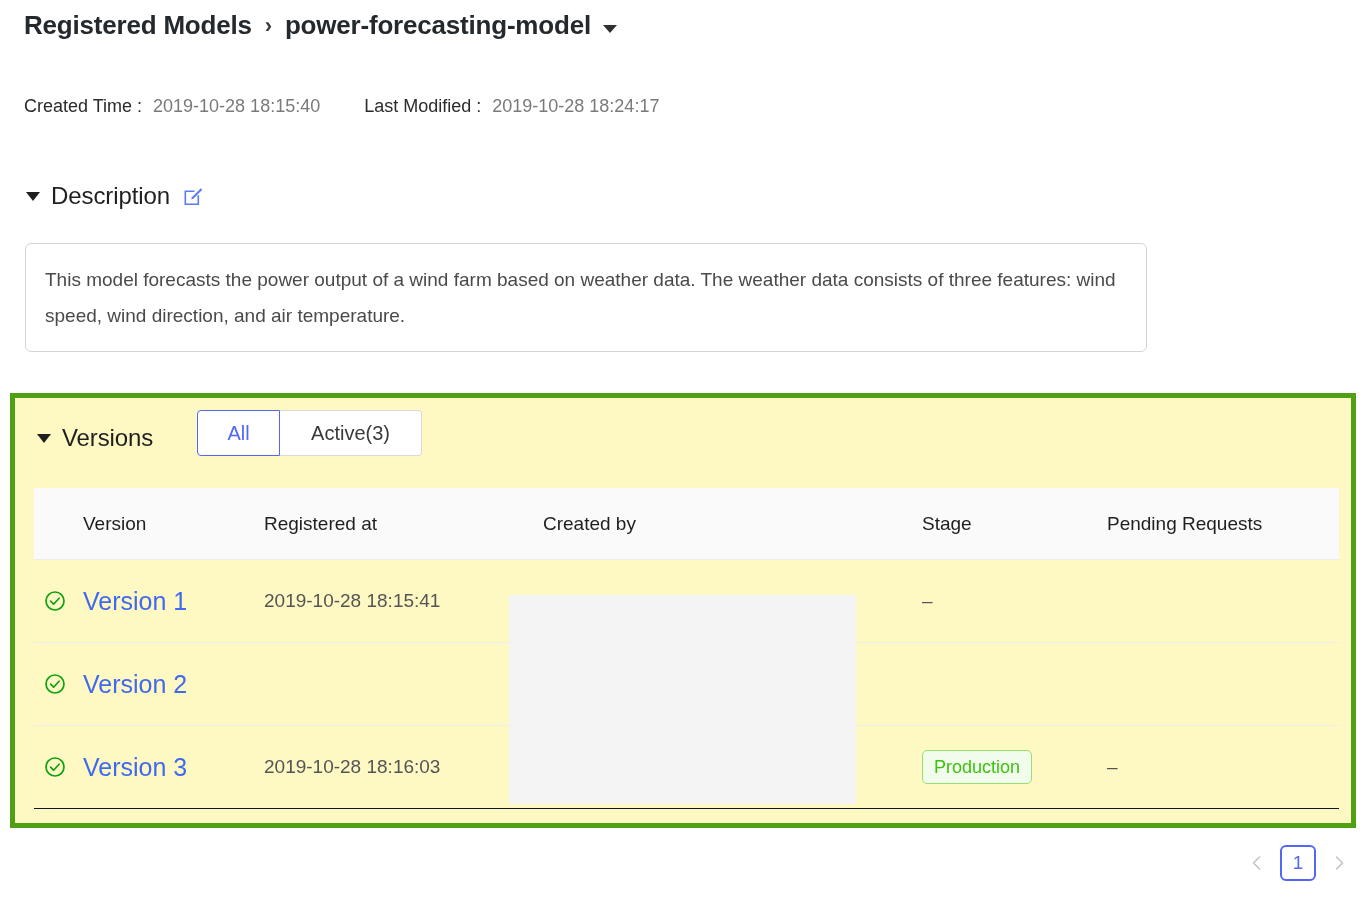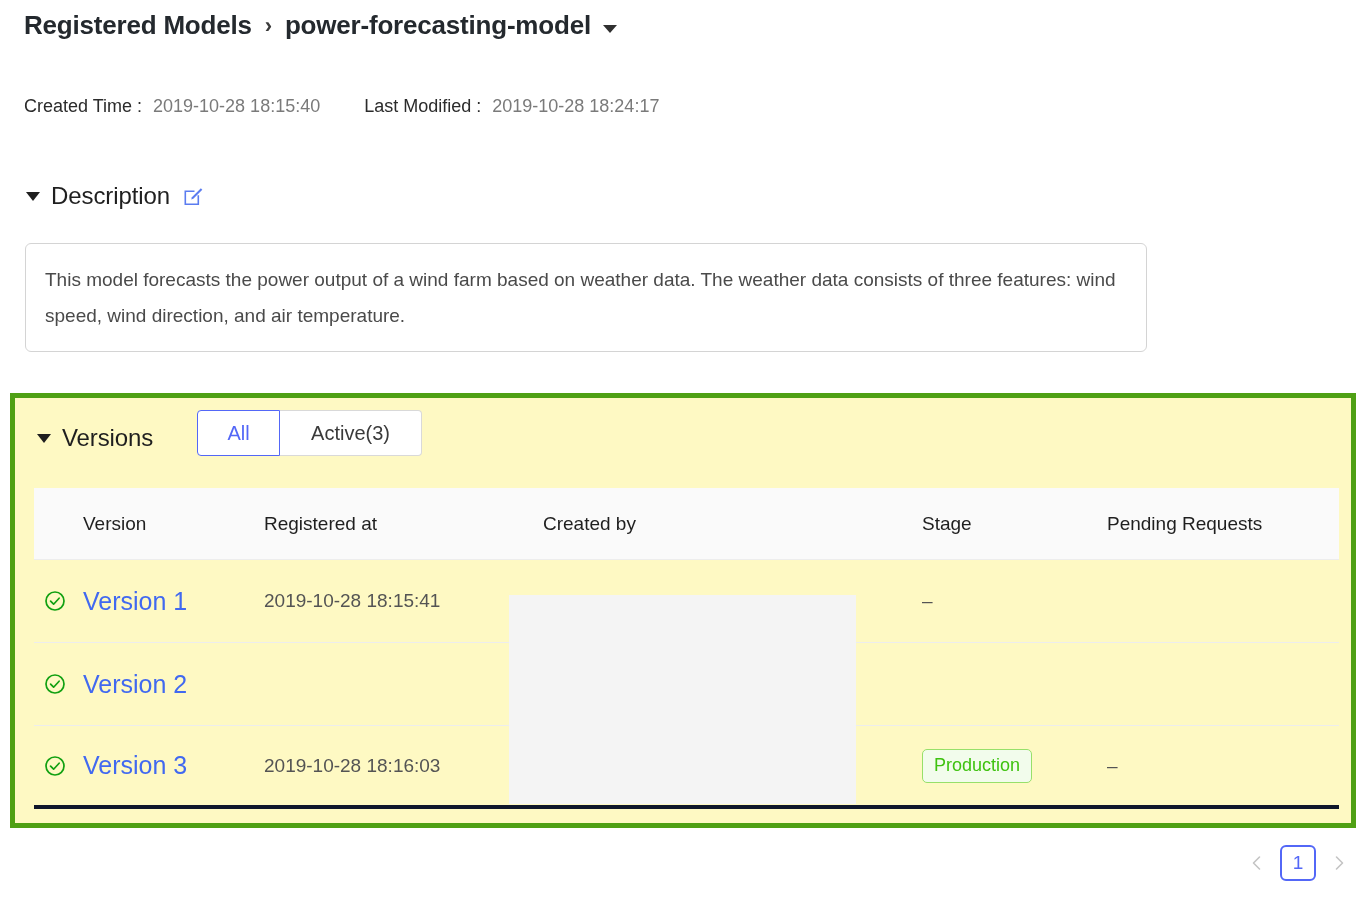--- a/index.html
+++ b/index.html
@@ -161,21 +161,21 @@
     display: flex;
     align-items: center;
   }
   .row {
     height: 83px;
     display: flex;
     align-items: center;
     border-bottom: 1px solid #ededed;
     position: relative;
   }
-  .row:last-child { border-bottom: 4px solid #0f172a; }
+  .row:last-child { border-bottom: 1px solid #0f172a; }
 
   .c-check  { width: 42px; flex: none; display:flex; align-items:center; justify-content:center; }
   .c-ver    { width: 140px; flex: none; padding-left: 49px; }
   .c-reg    { width: 278px; flex: none; padding-left: 48px; }
   .c-by     { width: 380px; flex: none; padding-left: 49px; }
   .c-stage  { width: 185px; flex: none; padding-left: 48px; }
   .c-pend   { flex: 1; padding-left: 48px; }
 
   .th {
     font-size: 19px;

